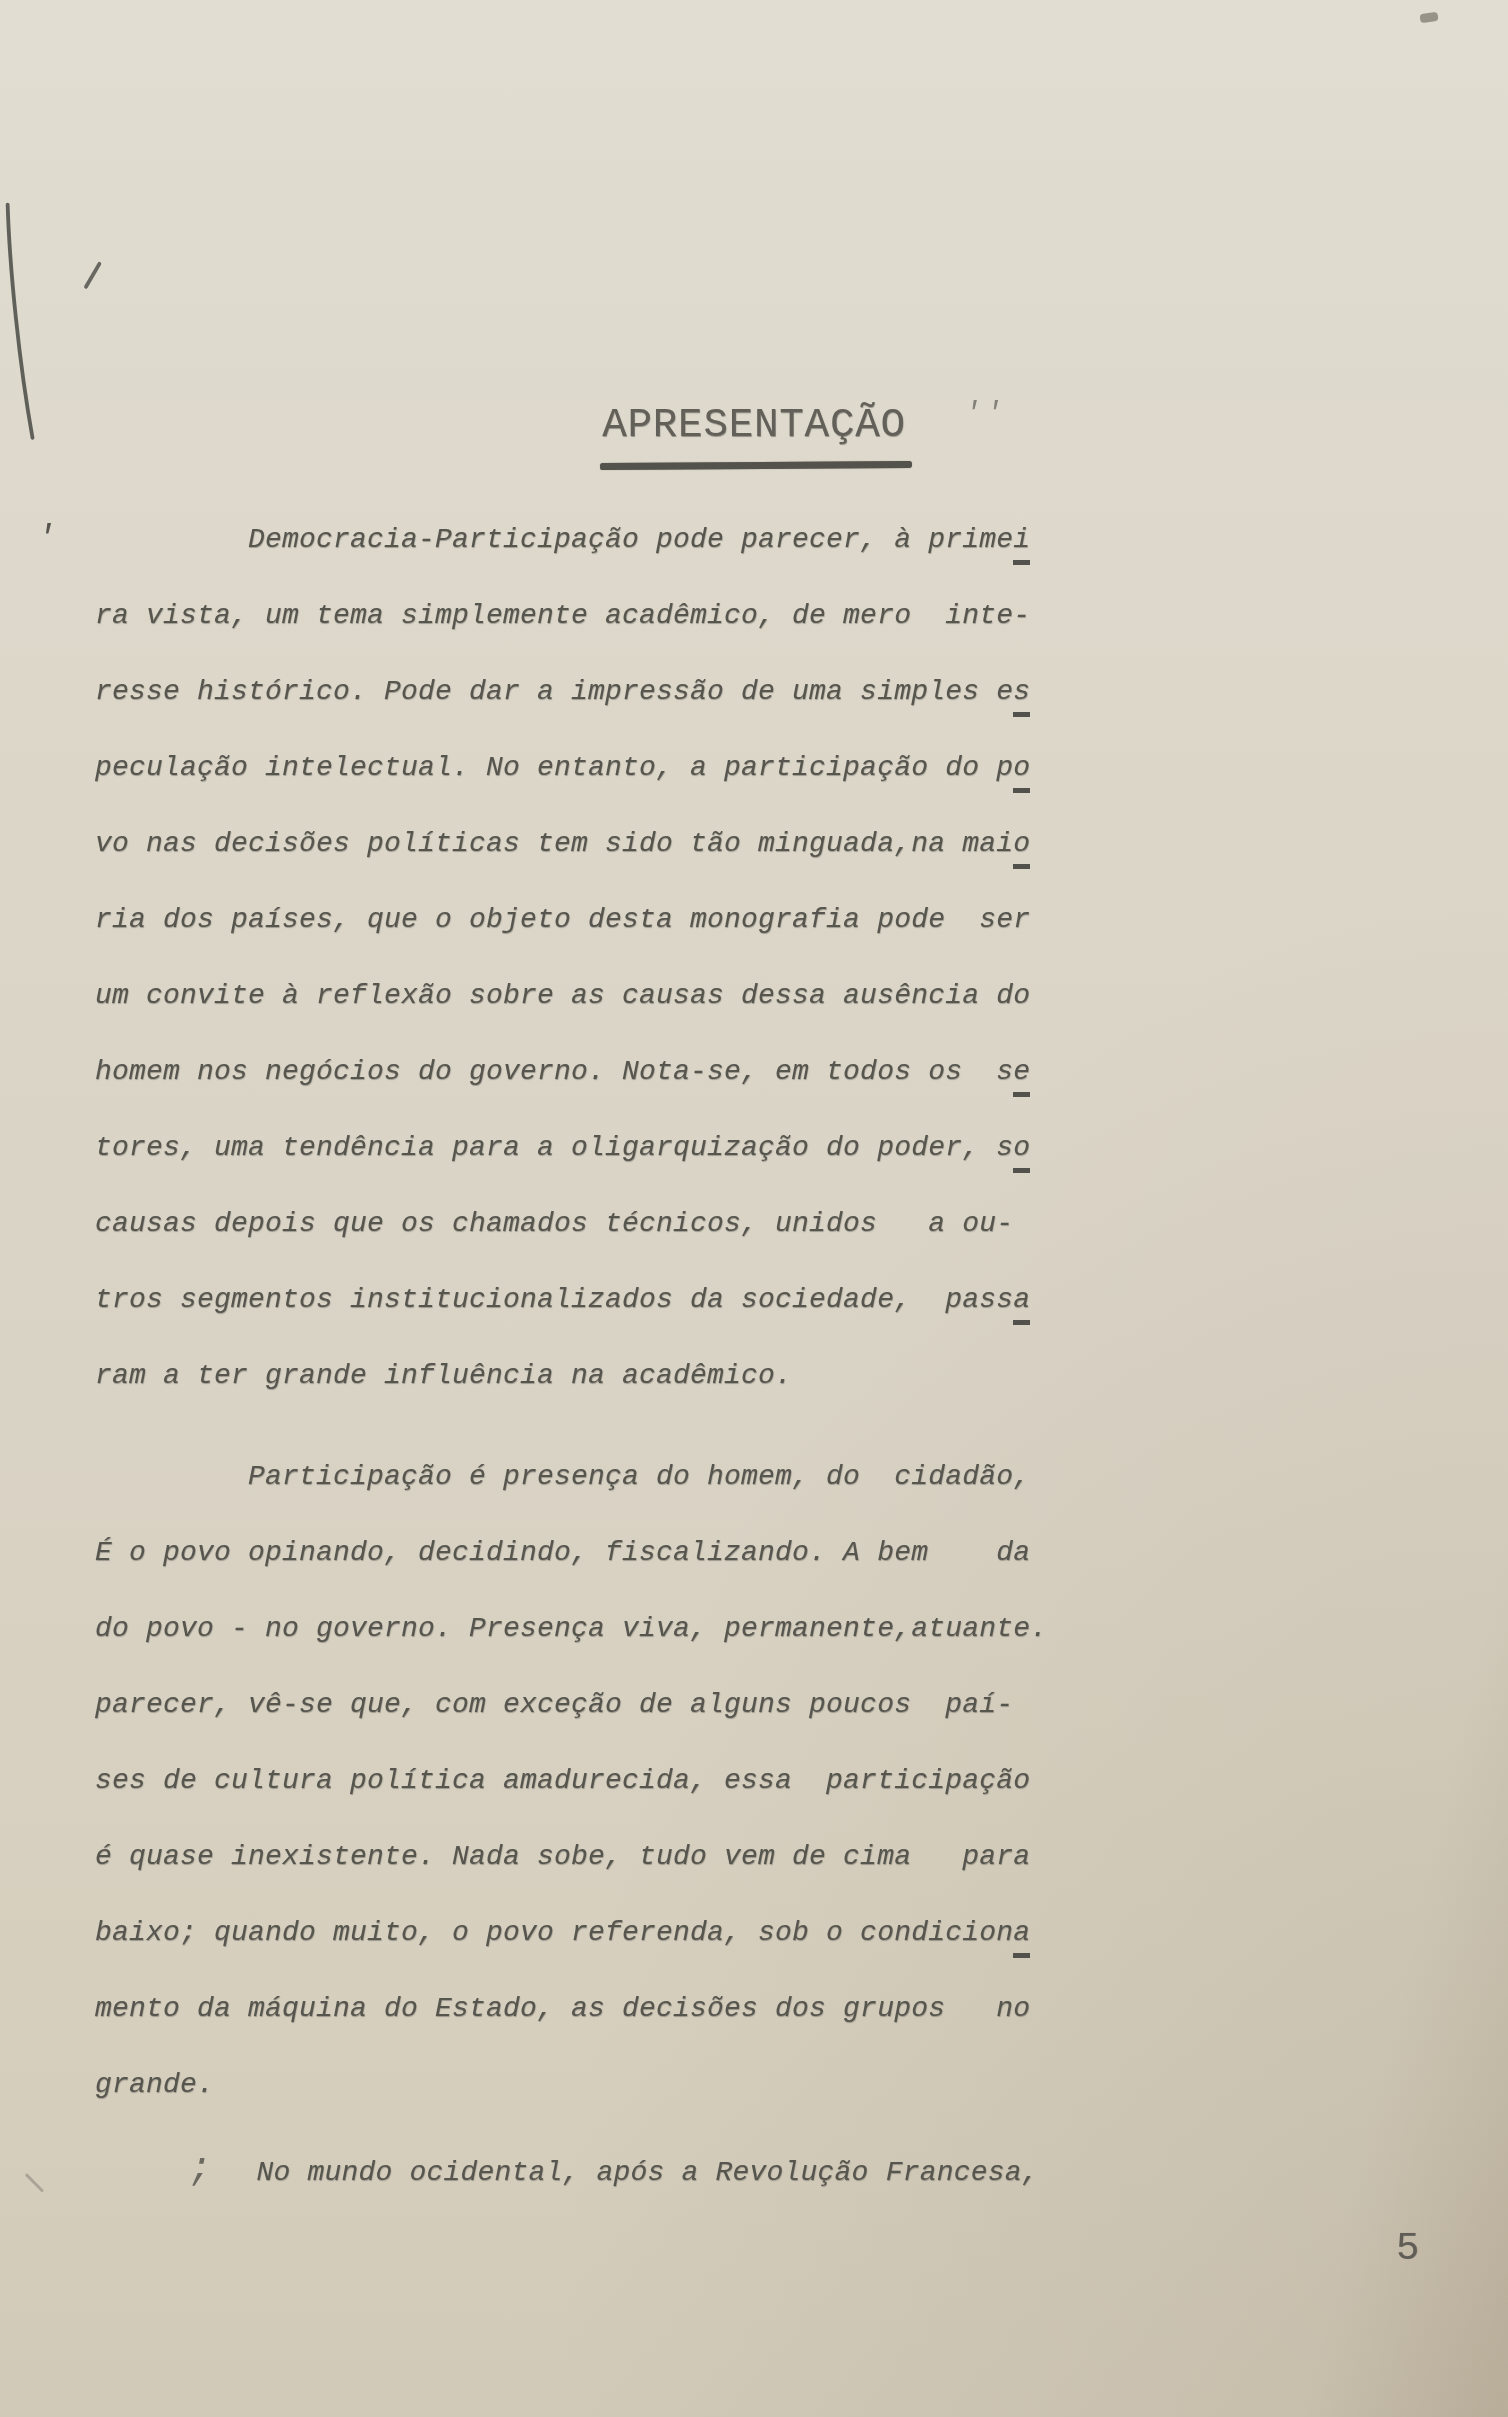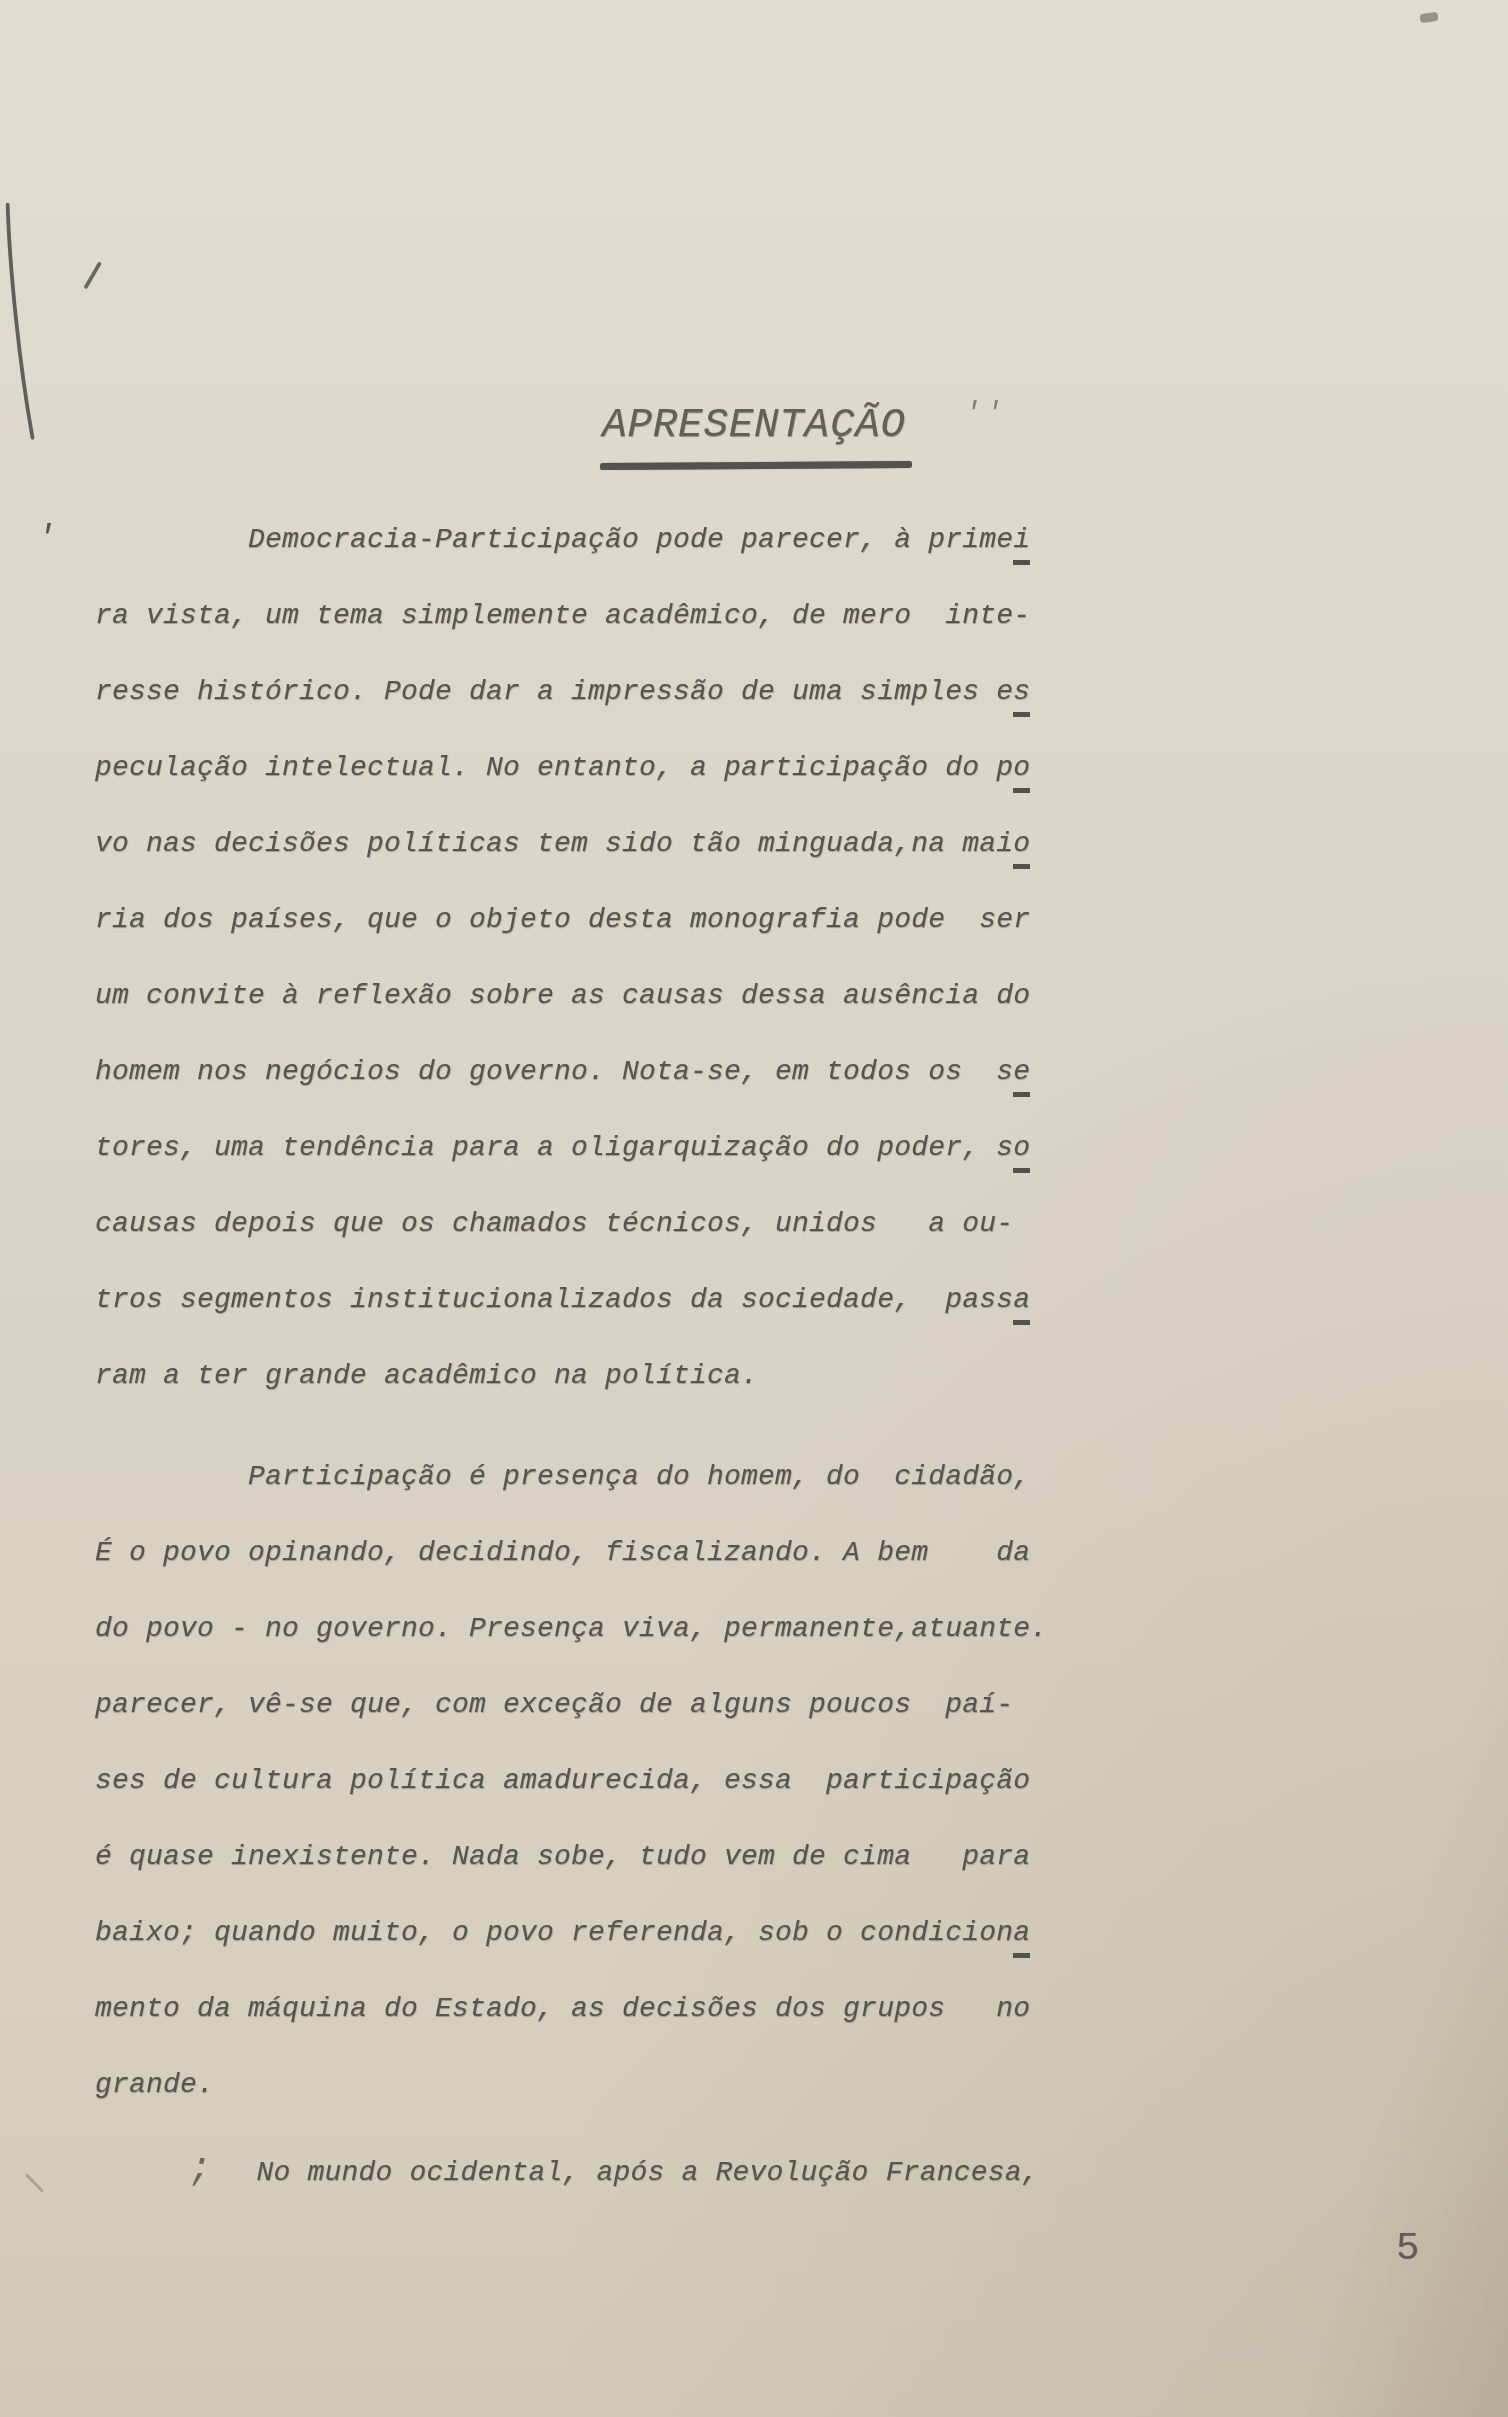--- a/index.html
+++ b/index.html
@@ -9,21 +9,20 @@
     overflow: hidden;
     background:
       radial-gradient(ellipse at 100% 100%, rgba(115,98,70,0.14), rgba(115,98,70,0) 45%),
       linear-gradient(103deg, rgba(0,0,0,0) 90%, rgba(120,104,78,0.16) 99%),
       linear-gradient(180deg, #e1ddd2 0%, #dcd7c9 28%, #d9d3c5 58%, #d6cfbe 84%, #d2cab9 100%);
     font-family: "Liberation Mono", "DejaVu Sans Mono", monospace;
   }
   .title-wrap { position: absolute; left: 0; top: 402px; width: 100%; text-align: center; }
   .title {
     display: inline-block;
-    font-style: italic;
     font-size: 41px;
     letter-spacing: 0.7px;
     color: #626059;
     text-shadow: 0.5px 0.5px 0.8px rgba(90,88,80,0.55);
     white-space: pre;
   }
   .title-underline {
     position: absolute;
     left: 600px; top: 60px;
     width: 312px; height: 6.7px;
@@ -105,21 +104,21 @@
       <div class="line"><span>ra vista, um tema simplemente acadêmico, de mero  inte-</span></div>
       <div class="line"><span>resse histórico. Pode dar a impressão de uma simples e</span><span class="cont">s</span></div>
       <div class="line"><span>peculação intelectual. No entanto, a participação do p</span><span class="cont">o</span></div>
       <div class="line"><span>vo nas decisões políticas tem sido tão minguada,na mai</span><span class="cont">o</span></div>
       <div class="line"><span>ria dos países, que o objeto desta monografia pode  ser</span></div>
       <div class="line"><span>um convite à reflexão sobre as causas dessa ausência do</span></div>
       <div class="line"><span>homem nos negócios do governo. Nota-se, em todos os  s</span><span class="cont">e</span></div>
       <div class="line"><span>tores, uma tendência para a oligarquização do poder, s</span><span class="cont">o</span></div>
       <div class="line"><span>causas depois que os chamados técnicos, unidos   a ou-</span></div>
       <div class="line"><span>tros segmentos institucionalizados da sociedade,  pass</span><span class="cont">a</span></div>
-      <div class="line"><span>ram a ter grande acadêmico na política.</span></div>
+      <div class="line"><span>ram a ter grande influência na acadêmico.</span></div>
     </div>
     <div class="para">
       <div class="line"><span>         Participação é presença do homem, do  cidadão,</span></div>
       <div class="line"><span>É o povo opinando, decidindo, fiscalizando. A bem    da</span></div>
       <div class="line"><span>do povo - no governo. Presença viva, permanente,atuante.</span></div>
       <div class="line"><span>parecer, vê-se que, com exceção de alguns poucos  paí-</span></div>
       <div class="line"><span>ses de cultura política amadurecida, essa  participação</span></div>
       <div class="line"><span>é quase inexistente. Nada sobe, tudo vem de cima   para</span></div>
       <div class="line"><span>baixo; quando muito, o povo referenda, sob o condicion</span><span class="cont">a</span></div>
       <div class="line"><span>mento da máquina do Estado, as decisões dos grupos   no</span></div>

